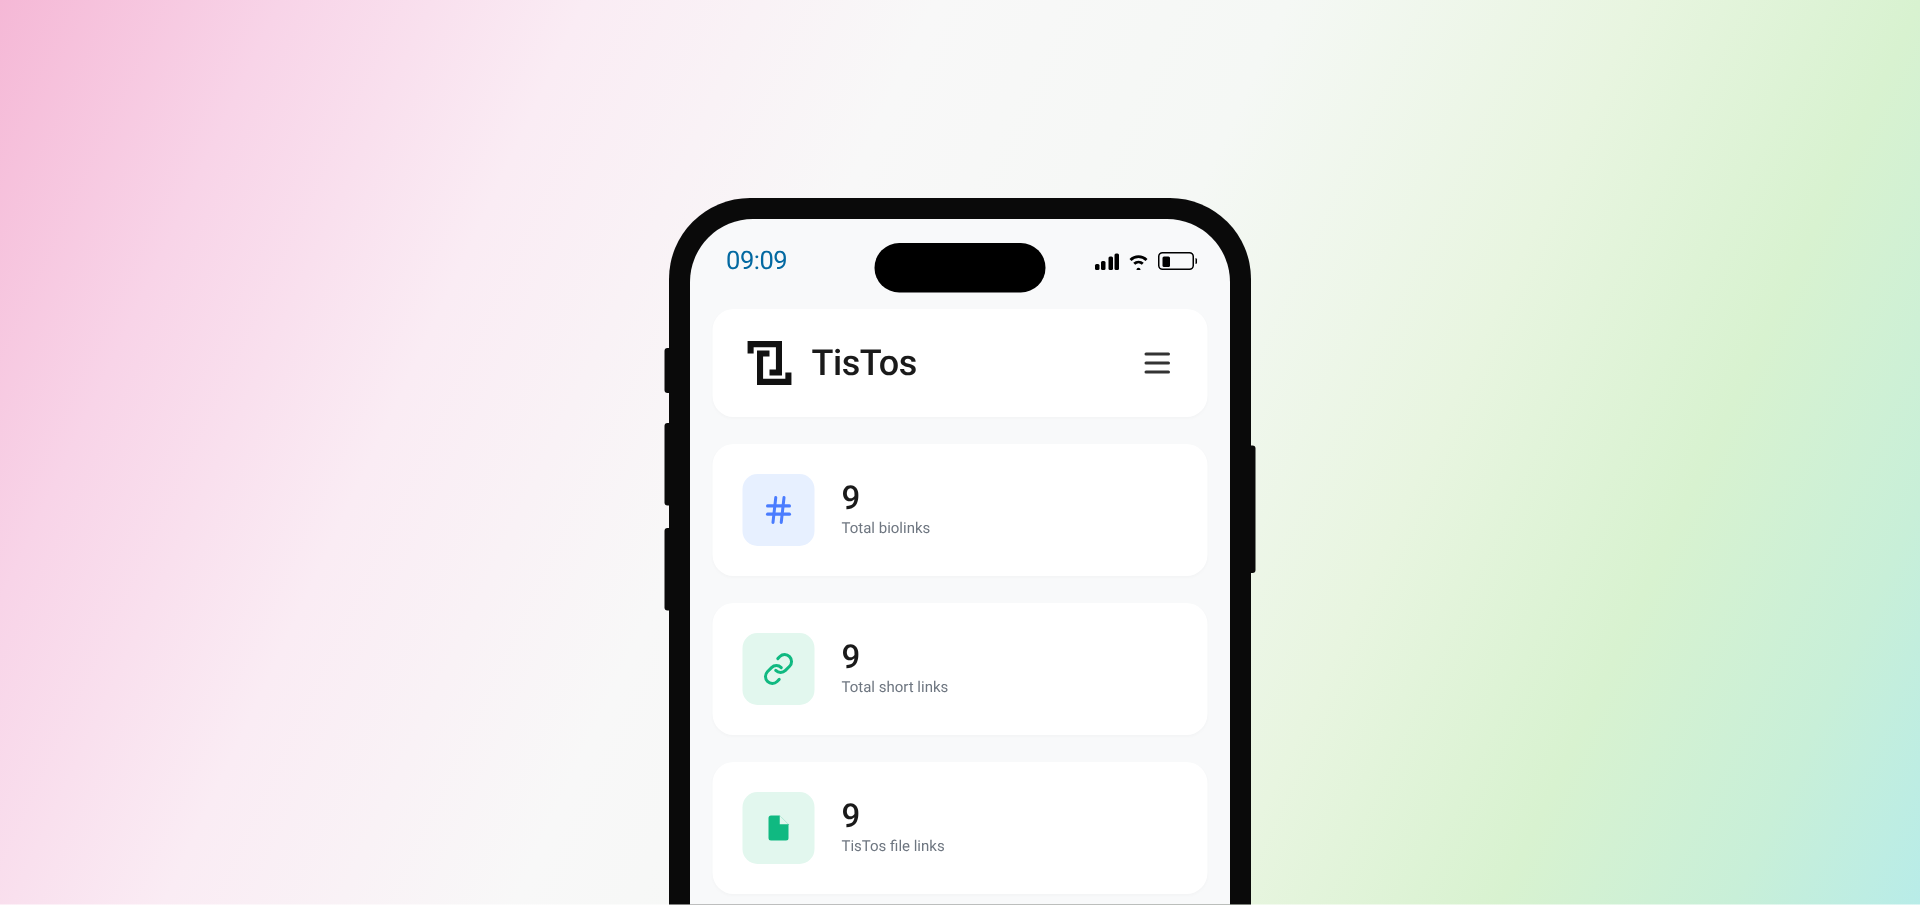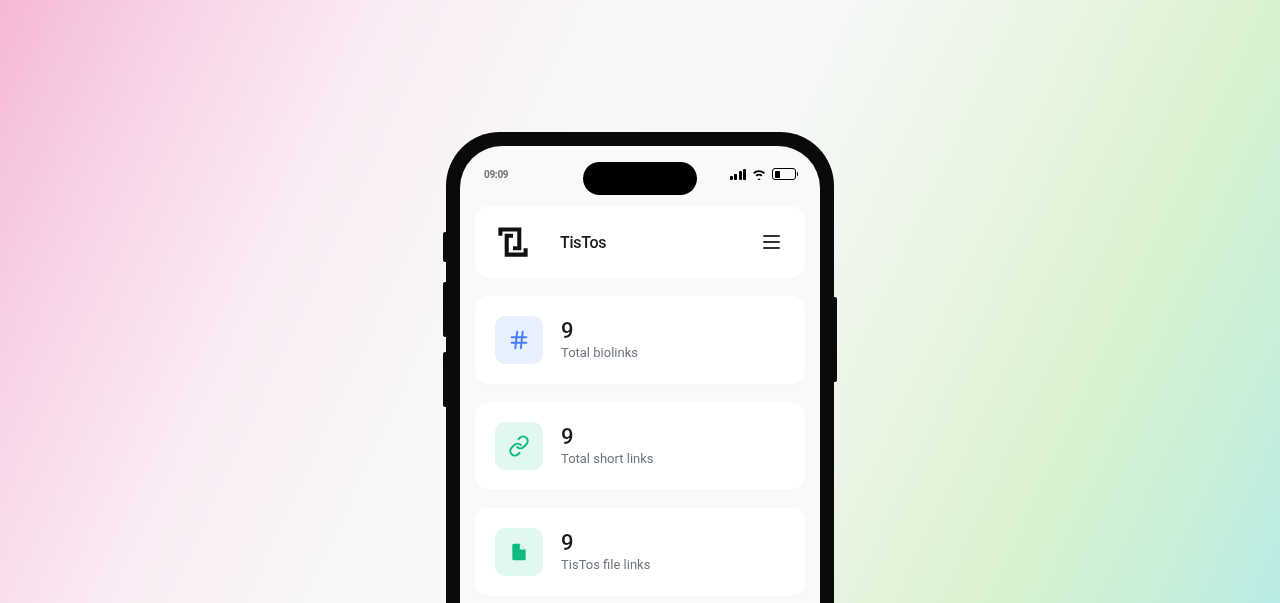--- a/index.html
+++ b/index.html
@@ -98,23 +98,23 @@
     
     .status-bar {
       display: flex;
       justify-content: space-between;
       align-items: center;
       padding: 16px 24px 8px 24px;
       height: 48px;
     }
     
     .status-time {
-      font-size: 10px;
-      font-weight: 700;
-      color: #737373;
+      font-size: 17px;
+      font-weight: 400;
+      color: #0369a1;
       letter-spacing: -0.3px;
     }
     
     .status-icons {
       display: flex;
       align-items: center;
       gap: 5px;
     }
     
     .signal-bars {
@@ -185,25 +185,24 @@
       align-items: center;
       gap: 10px;
     }
     
     .brand-logo {
       width: 36px;
       height: 36px;
     }
     
     .brand-name {
-      font-size: 16px;
+      font-size: 24px;
       font-weight: 500;
       color: #1a1a1a;
       letter-spacing: -0.3px;
-      margin-left: 19px;
     }
     
     .menu-btn {
       width: 28px;
       height: 28px;
       display: flex;
       flex-direction: column;
       justify-content: center;
       gap: 4px;
       cursor: pointer;
@@ -247,21 +246,21 @@
     }
     
     .stat-value {
       font-size: 22px;
       font-weight: 500;
       color: #1a1a1a;
       line-height: 1.1;
     }
     
     .stat-label {
-      font-size: 13px;
+      font-size: 10px;
       color: #6e7680;
       line-height: 1.2;
     }
   </style>
 </head>
 <body>
 
 <div class="phone-frame">
   <div class="side-button-left1"></div>
   <div class="side-button-left2"></div>

